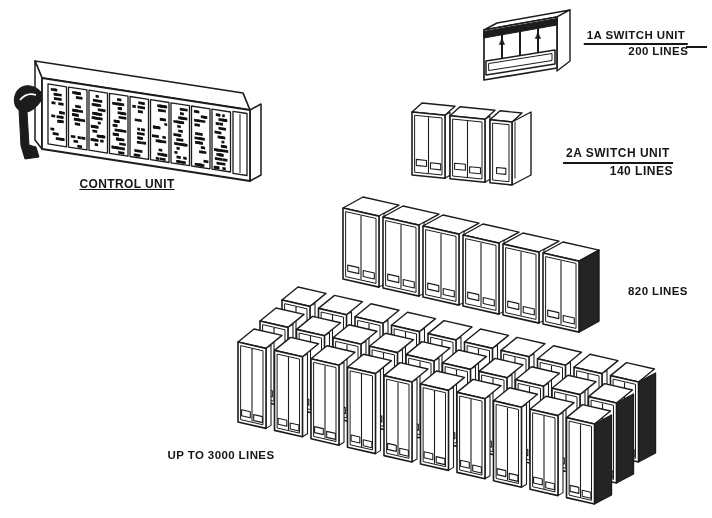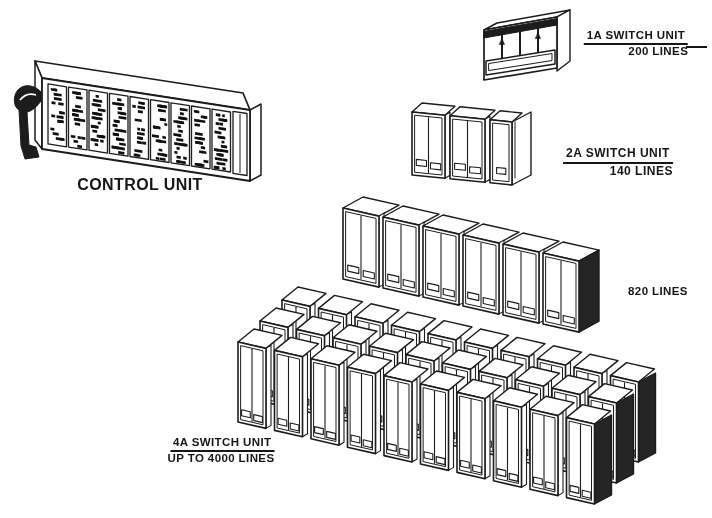--- a/index.html
+++ b/index.html
@@ -2,21 +2,21 @@
 <html><head>
 <meta charset="utf-8">
 <style>
   html,body{margin:0;padding:0;background:#ffffff;}
   .stage{position:relative;width:712px;height:518px;background:#ffffff;overflow:hidden;
          font-family:"Liberation Sans",sans-serif;}
   .stage svg{position:absolute;left:0;top:0;}
   .lbl{position:absolute;transform:translateX(-50%);text-align:right;color:#161616;
        font-weight:bold;font-size:11.5px;line-height:13px;letter-spacing:.4px;white-space:nowrap;}
   .lbl .u{display:inline-block;border-bottom:2px solid #161616;padding:0 3px 1px 3px;}
-  .lbl-ctl{left:140px;top:178px;font-size:16px;}
+  .lbl-ctl{left:127px;top:178px;font-size:12px;text-decoration:underline;}
   .lbl-1a{left:636px;top:29px;}
   .lbl-2a{left:618px;top:146px;font-size:12px;line-height:15px;letter-spacing:.5px;}
   .lbl-3a{left:658px;top:272px;}
   .lbl-4a{left:221px;top:436px;}
   .tick{position:absolute;left:686px;top:46px;width:21px;height:2px;background:#161616;}
 </style>
 </head>
 <body>
 
 <div class="stage">
@@ -543,16 +543,16 @@
     <span class="u">2A SWITCH UNIT</span><br>
     <span>140 LINES</span>
   </div>
 
   <div class="lbl lbl-3a">
     <br>
     <span>820 LINES</span>
   </div>
 
   <div class="lbl lbl-4a">
-    <span class="u">4A SWITCH UNIT</span><br>
-    <span>UP TO 4000 LINES</span>
+    <br>
+    <span>UP TO 3000 LINES</span>
   </div>
 </div>
 
 </body></html>

